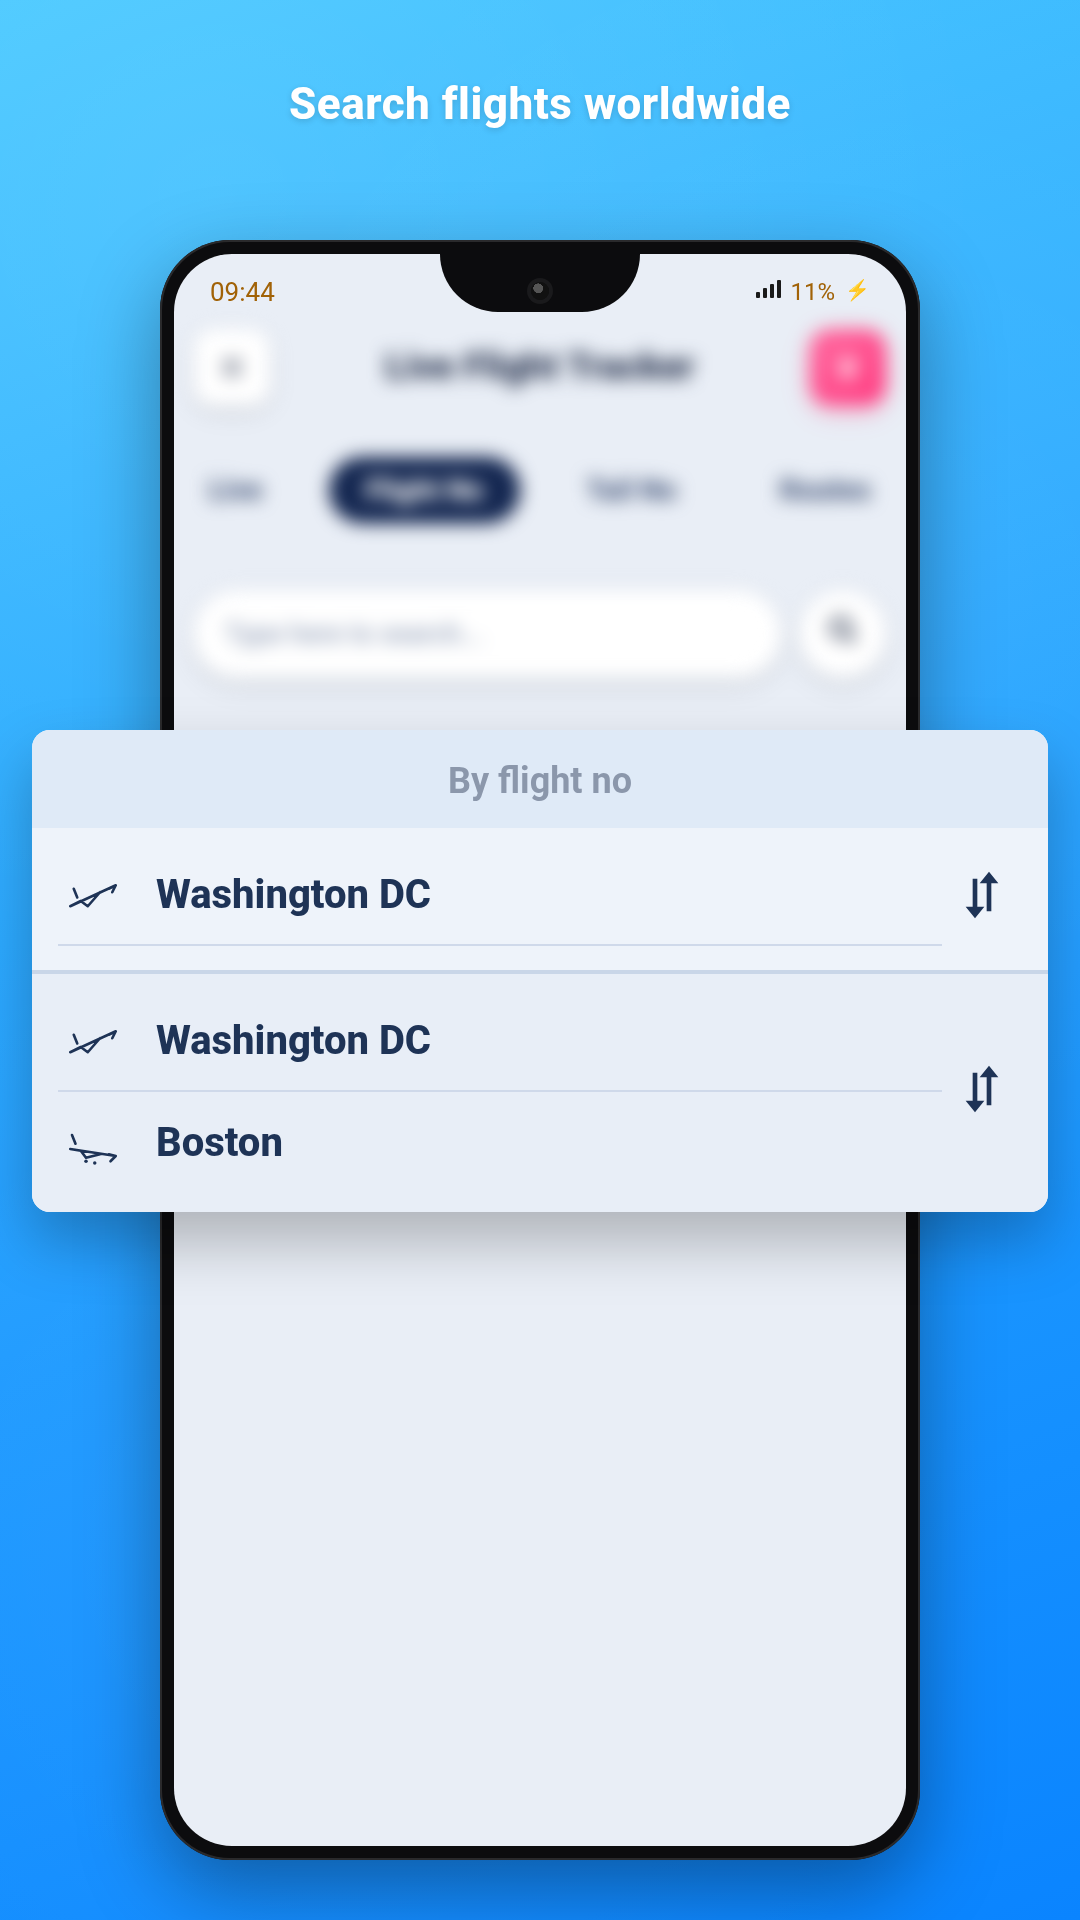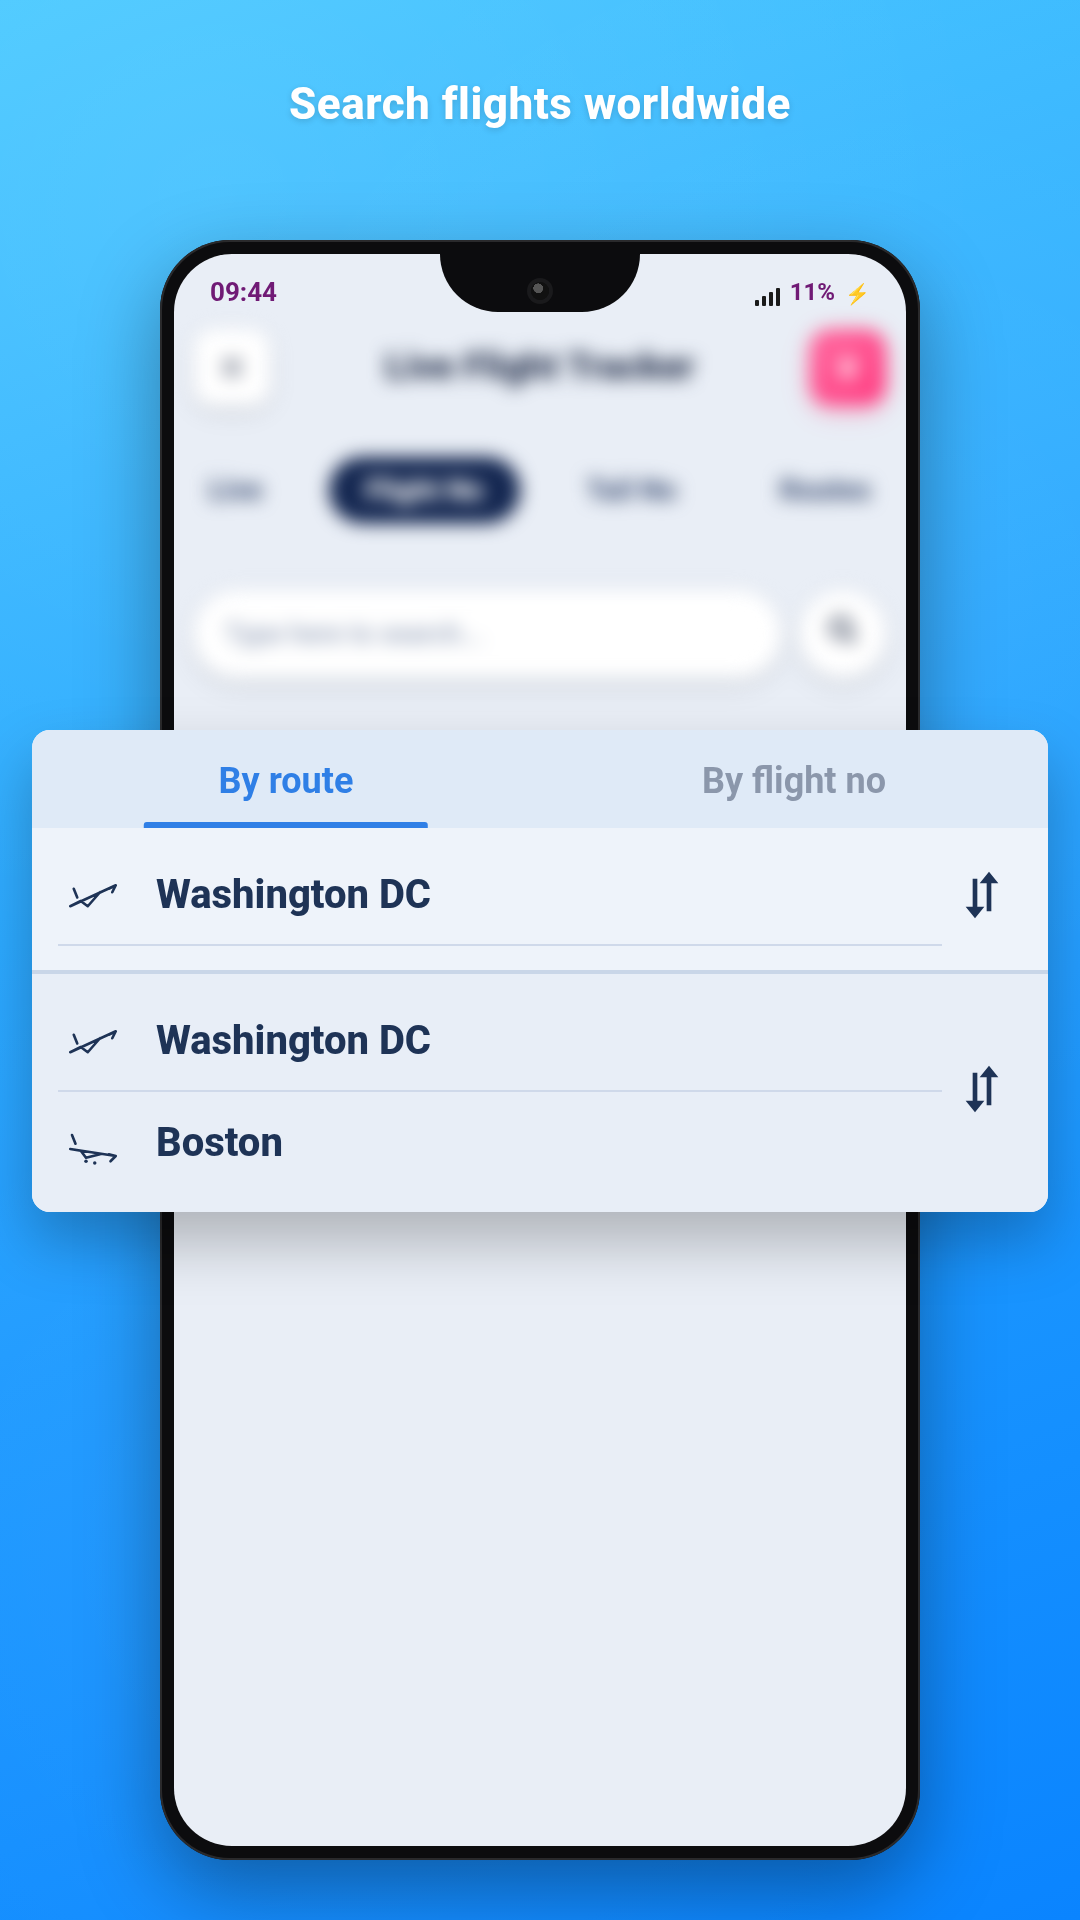--- a/index.html
+++ b/index.html
@@ -70,25 +70,25 @@
     width:18px; height:18px; border-radius:50%;
     background:radial-gradient(circle at 40% 35%, #555 0 30%, #111 31% 100%);
     box-shadow: 0 0 0 4px #1a1a1c;
   }
 
   
   .statusbar{
     position:absolute; top:16px; left:0; right:0; height:44px;
     display:flex; align-items:center; justify-content:space-between;
     padding:0 36px;
-    color:#701a75; font-weight:700; font-size:26px;
+    color:#a16207; font-weight:400; font-size:26px;
     z-index:4;
     gap:40px;
   }
-  .statusbar .right{ display:flex; align-items:flex-end; gap:10px; font-size:24px; }
+  .statusbar .right{ display:flex; align-items:flex-start; gap:10px; font-size:24px; }
   .signal{
     display:inline-flex; align-items:flex-end; gap:3px; height:20px;
   }
   .signal i{ width:4px; background:#1a1a1a; display:block; border-radius:1px; }
   .signal i:nth-child(1){ height:6px }
   .signal i:nth-child(2){ height:10px }
   .signal i:nth-child(3){ height:14px }
   .signal i:nth-child(4){ height:18px }
   .batt-icon{ font-size:20px; }
 
@@ -256,21 +256,20 @@
                 </svg>
             </span>
           </div>
         </div>
       </div>
     </div>
   </div>
 
   <div class="overlay-card">
     <div class="card-tabs">
-      <div class="tab active">By route</div>
       <div class="tab">By flight no</div>
     </div>
 
     <div class="route-group">
       <div style="display:flex; align-items:center;">
         <div class="route-rows">
           <div class="route-row">
             <div class="icon-cell">
               <svg class="plane-svg" viewBox="0 0 64 64">
                   <path d="M6 46 L58 22 M6 46 L18 40 L26 46 L40 30 M14 36 L10 26 M50 26 L58 22 L54 30"></path>

